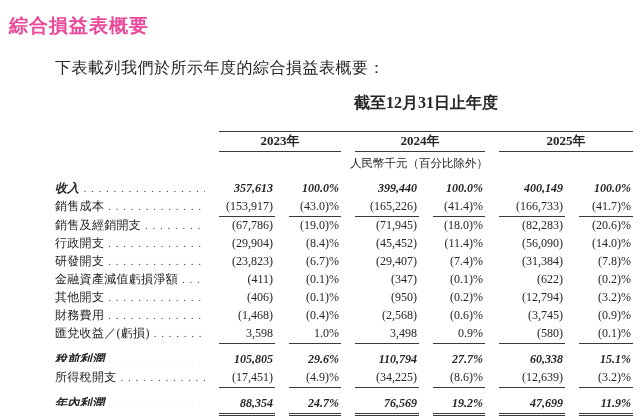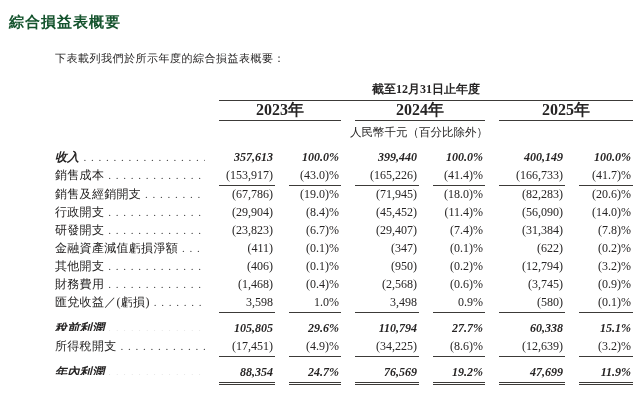--- a/index.html
+++ b/index.html
@@ -7,57 +7,57 @@
   body {
     width: 640px; height: 420px;
     background: #ffffff;
     color: #262424;
     font-family: "Liberation Serif", "DejaVu Serif", serif;
     overflow: hidden;
   }
   .page { width: 640px; height: 420px; position: relative; }
 
   .doc-title {
-    font-size: 15px;
+    font-size: 19px;
     font-weight: bold;
-    color: #14532d;
+    color: #ec4899;
     padding: 13px 0 0 9px;
     letter-spacing: 1px;
   }
   .intro {
-    font-size: 11px;
+    font-size: 16px;
     margin: 19px 0 0 55px;
     letter-spacing: 0.5px;
   }
 
   table.fin {
     border-collapse: collapse;
     table-layout: fixed;
     width: 578px;
     margin: 15px 0 0 55px;
     font-size: 12px;
     line-height: 17px;
   }
   td, th { padding: 0; vertical-align: bottom; font-weight: normal; }
 
   
   th.period { text-align: center; }
   th.period .grpline {
     display: block;
     font-weight: bold;
-    font-size: 12px;
+    font-size: 16px;
     border-bottom: 1px solid #3c3a38;
-    padding-bottom: 2px;
+    padding-bottom: 20px;
     margin-left: 14px;
   }
   th.yeargrp .grpline {
     display: block;
     text-align: center;
     font-weight: bold;
-    font-size: 16px;
+    font-size: 13px;
     border-bottom: 1px solid #3c3a38;
     padding-bottom: 2px;
     margin-left: 14px;
   }
   td.unitnote {
     text-align: center;
     font-size: 11.5px;
     padding-top: 3px;
   }
   tr.spacer td { height: 8px; }

